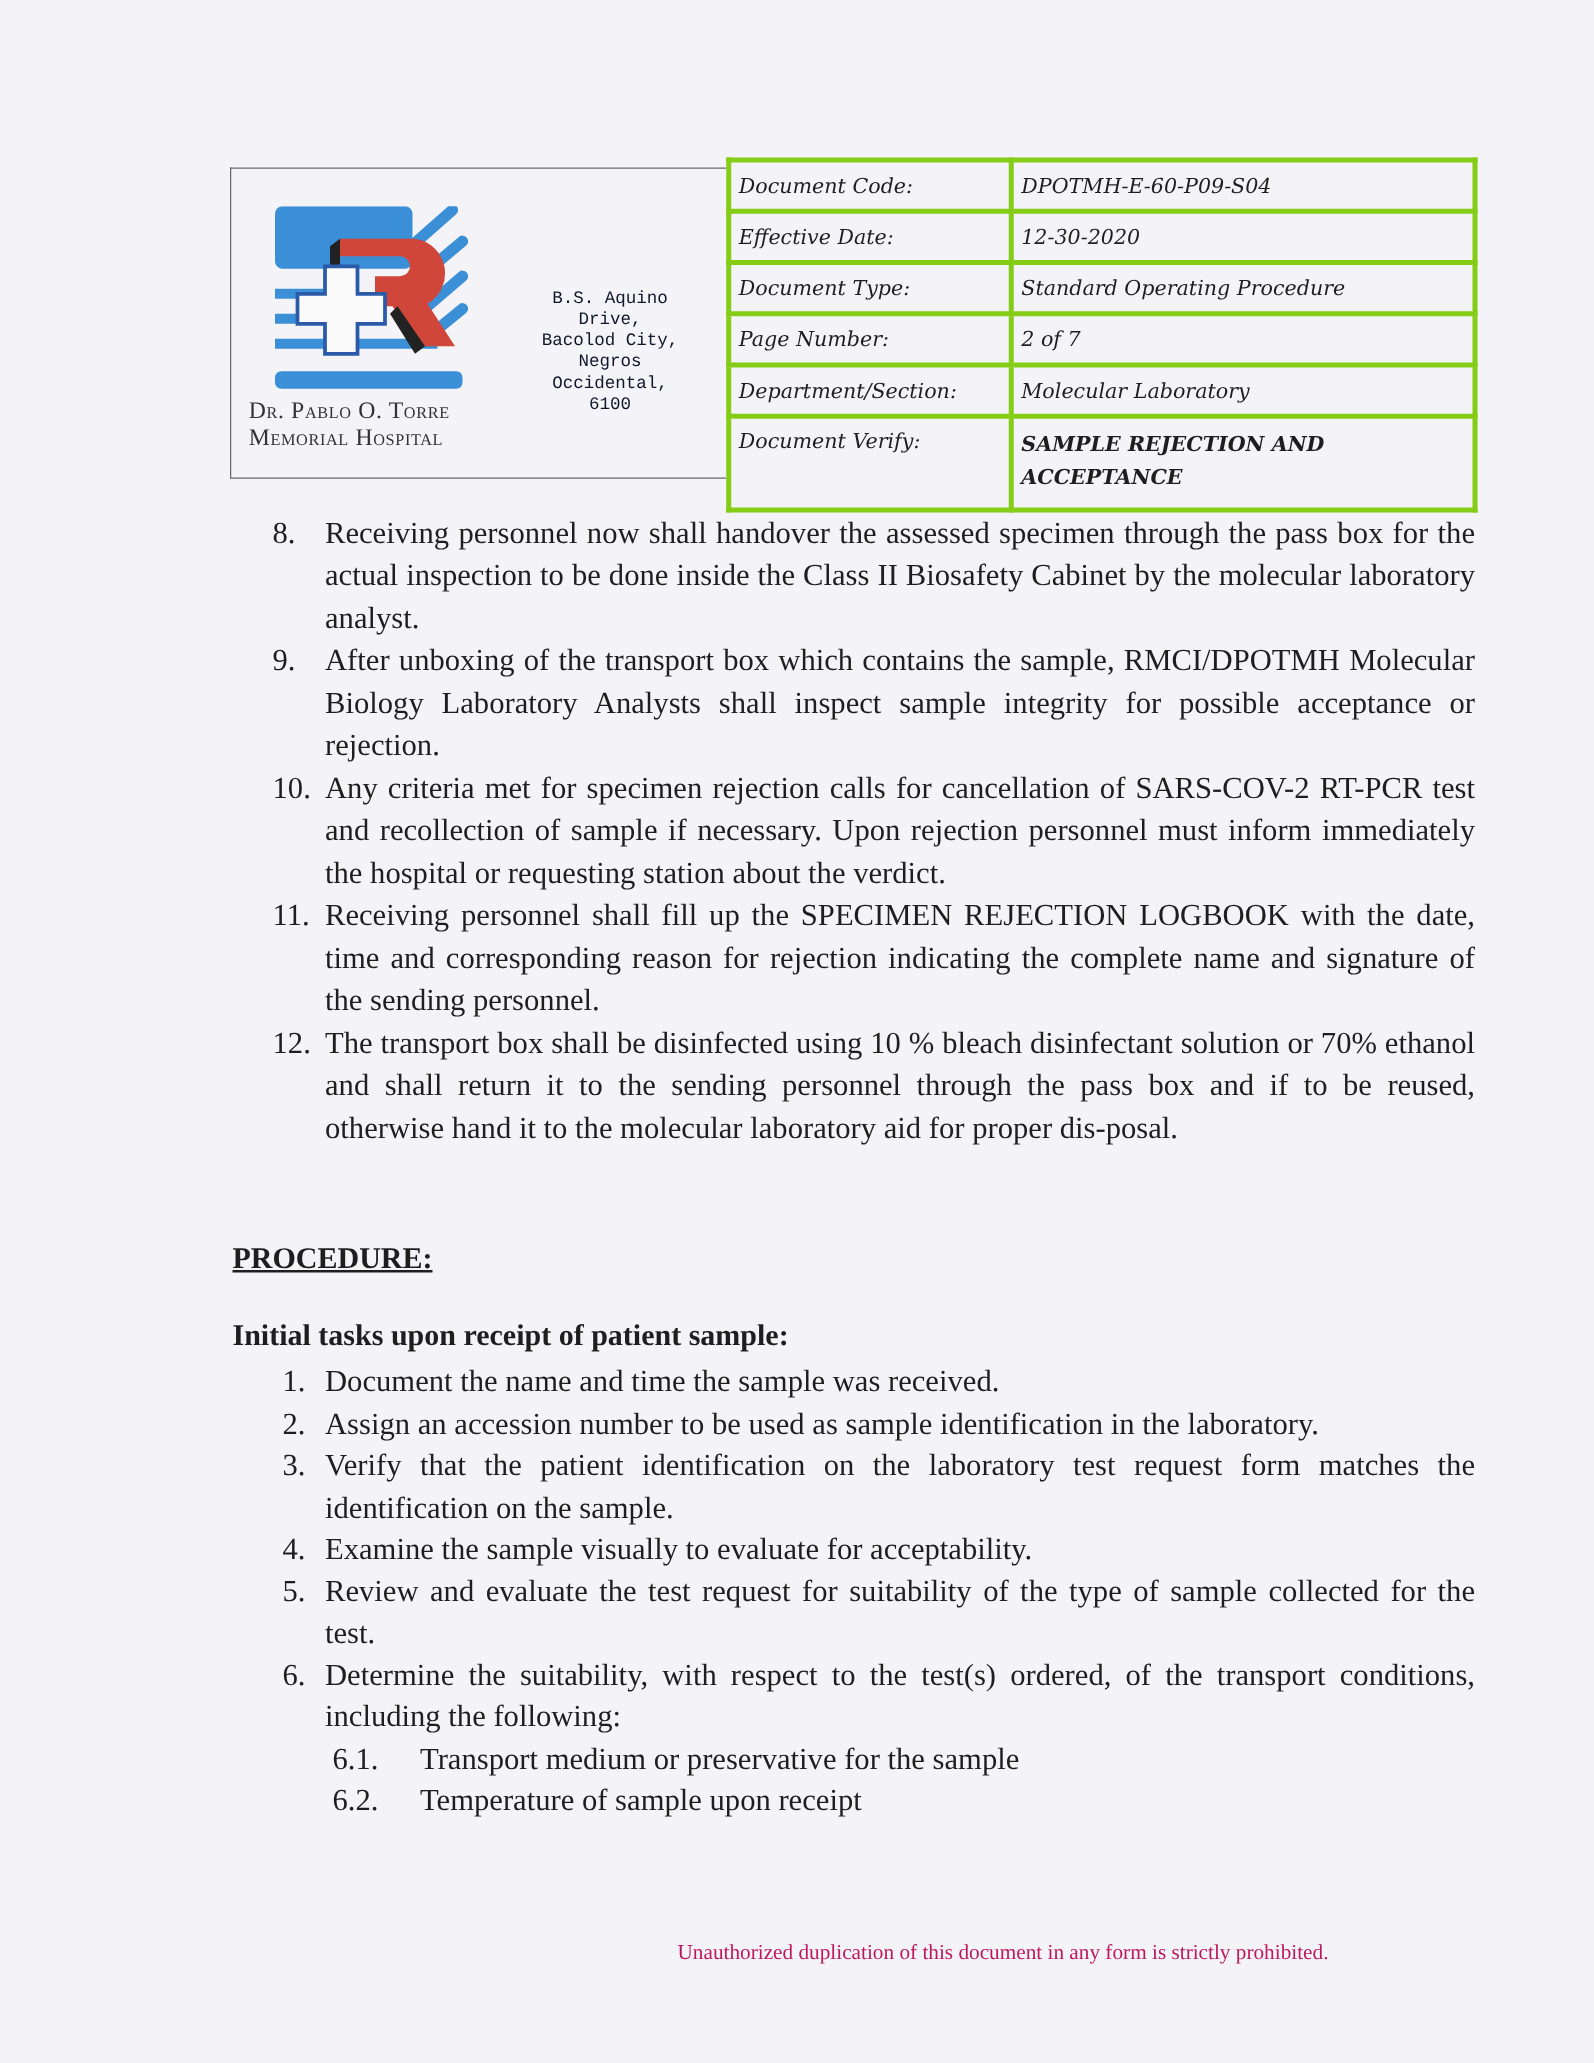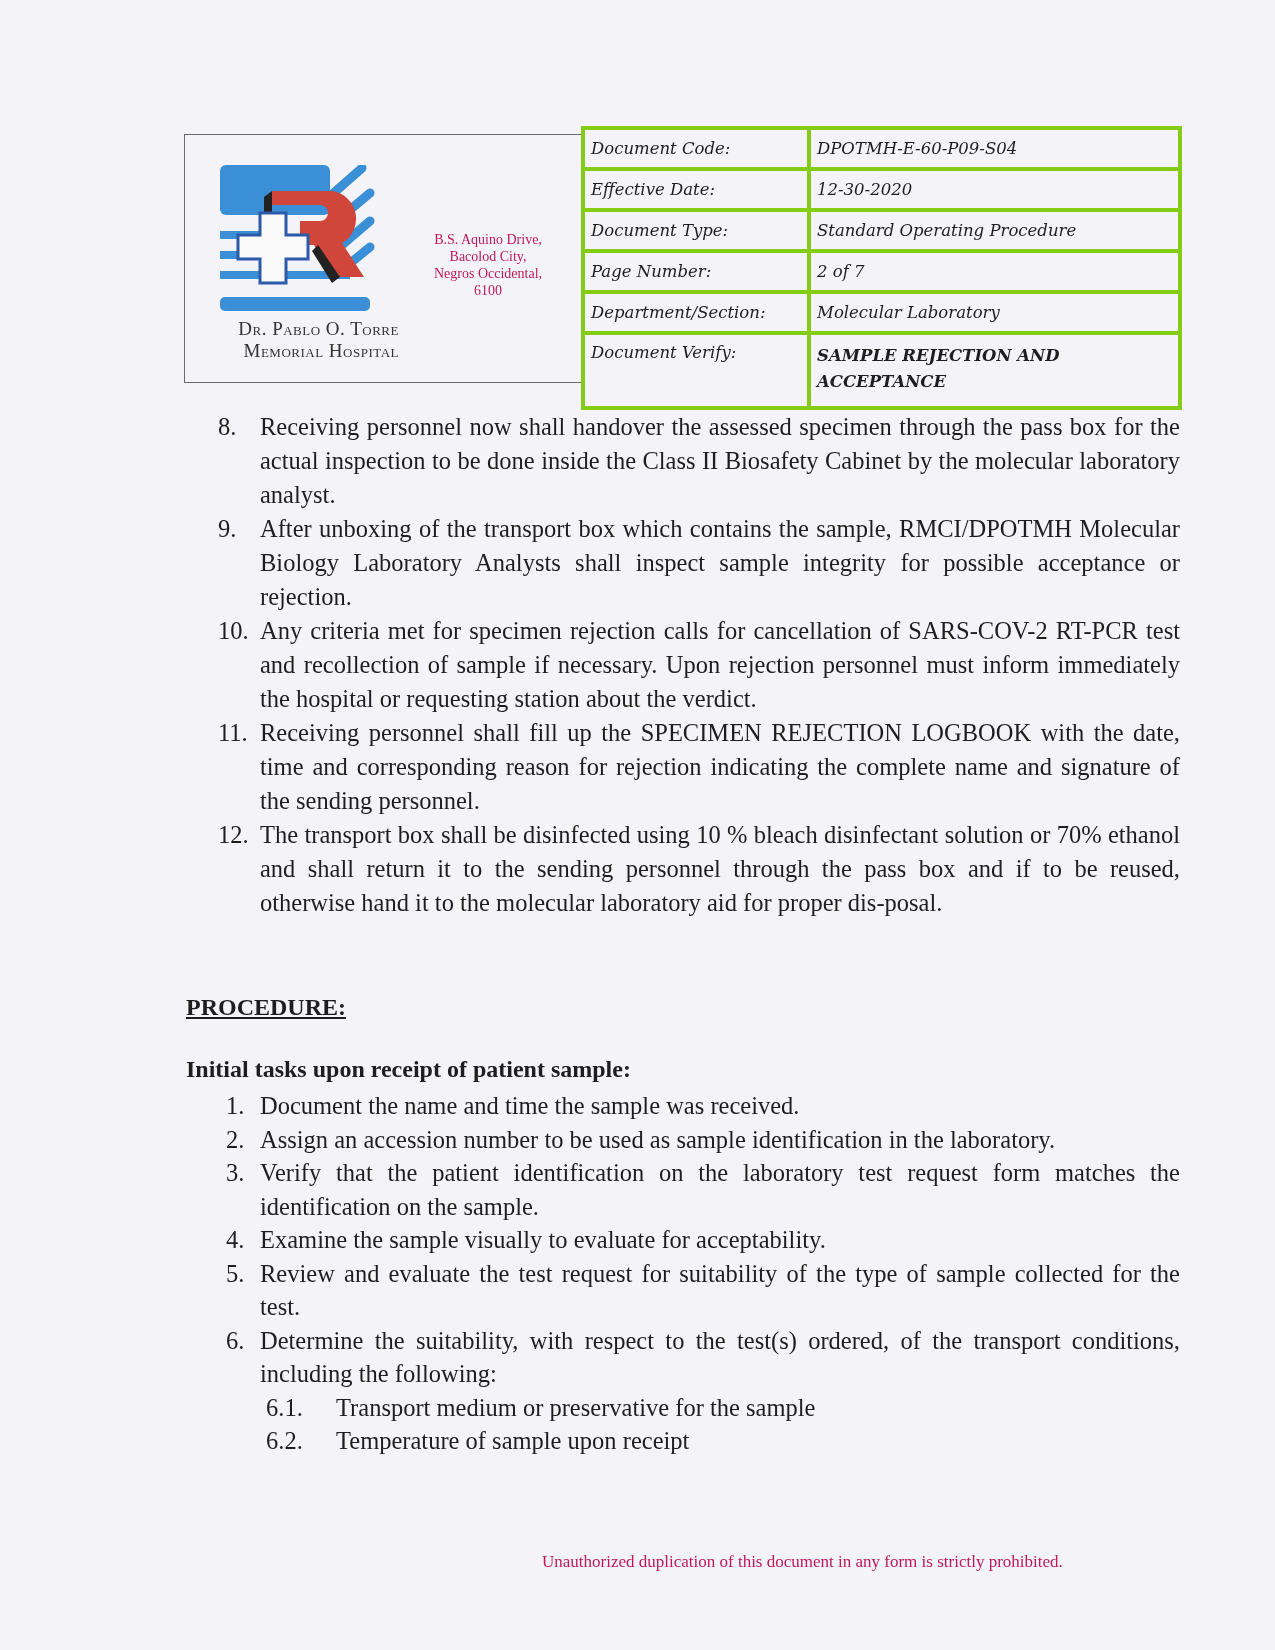--- a/index.html
+++ b/index.html
@@ -18,26 +18,26 @@
     position: absolute; left: 184px; top: 134px;
     width: 397px; height: 249px;
     border: 1px solid #6a6a6a; border-right: none;
     box-sizing: border-box;
   }
   .logo {
     position: absolute; left: 35px; top: 30px; width: 160px; height: 152px;
   }
   .hosp-name {
     position: absolute; left: 14px; top: 183px; width: 200px;
-    text-align: right; font-size: 19px; line-height: 22px; letter-spacing: 0.5px;
+    text-align: left; font-size: 19px; line-height: 22px; letter-spacing: 0.5px;
     font-variant: small-caps; color: #333;
   }
   .address {
     position: absolute; left: 228px; top: 96px; width: 150px;
-    text-align: center; font-size: 14px; line-height: 17px; color: #be185d;
+    text-align: center; font-size: 14px; line-height: 17px; color: #0f172a; font-family: Liberation Mono, monospace;
   }
   .meta-table {
     position: absolute; left: 581px; top: 126px;
     width: 601px; border-collapse: collapse;
     font-family: "DejaVu Serif", serif; font-size: 16.5px;
   }
   .meta-table td {
     border: 4px solid #84cc16;
     padding: 0 6px; height: 37px; vertical-align: middle; font-style: italic;
   }

